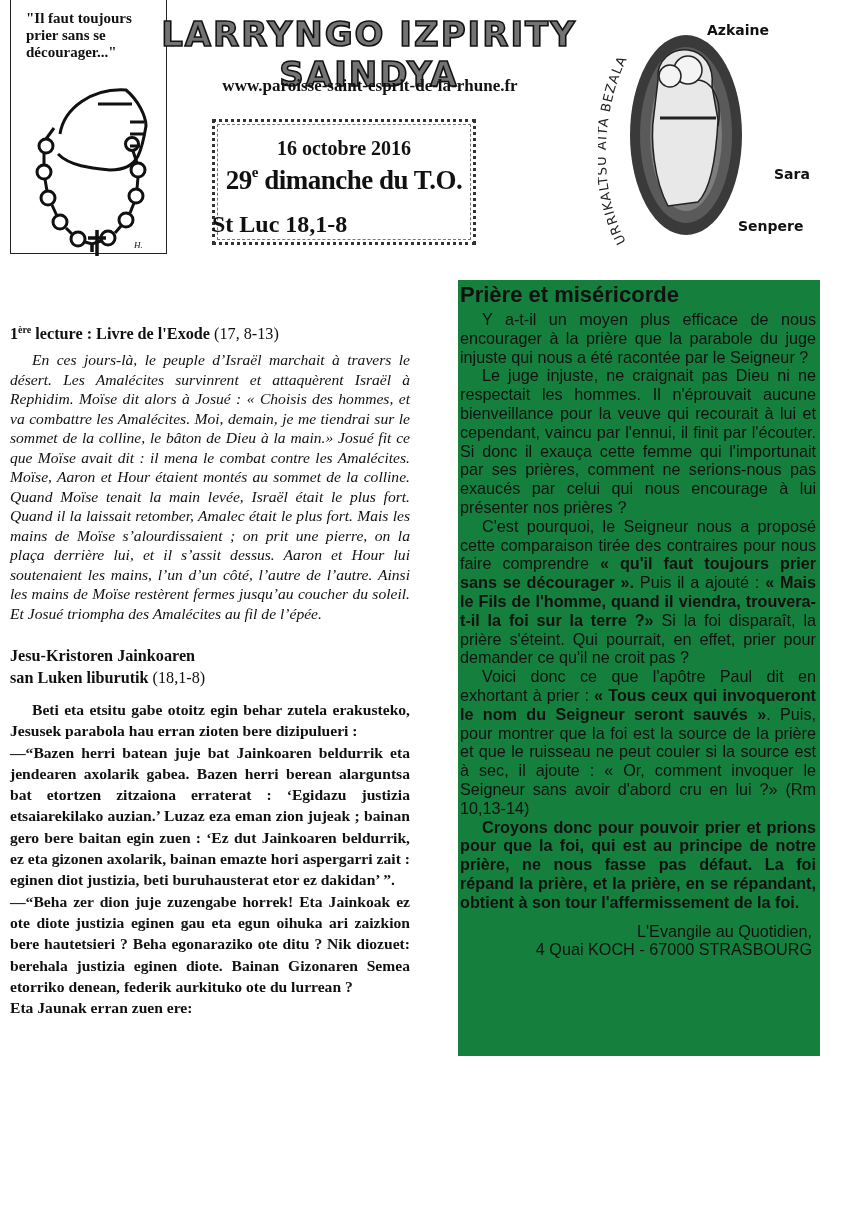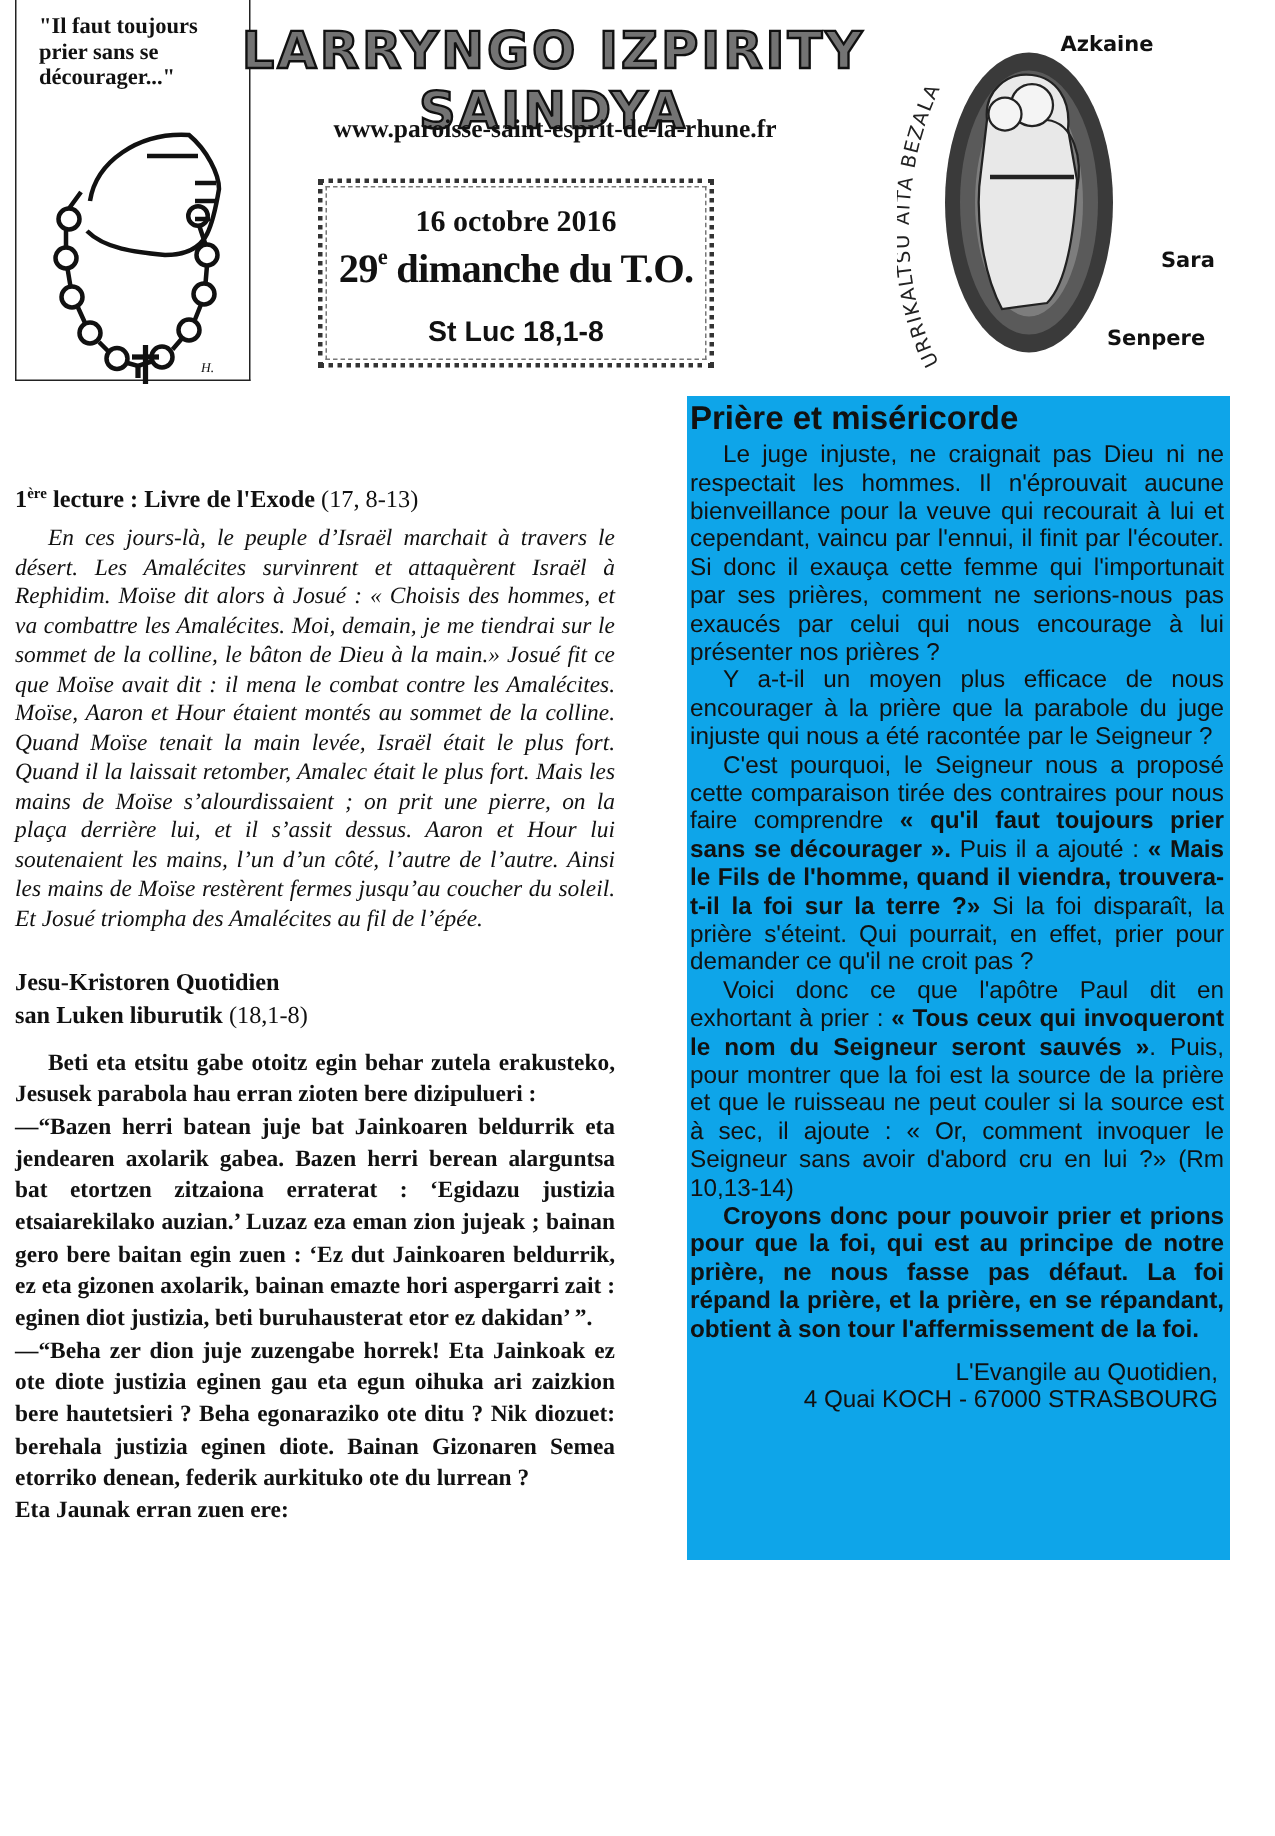--- a/index.html
+++ b/index.html
@@ -30,22 +30,22 @@
   .date-box {
     left: 212px; top: 119px; width: 264px; height: 126px;
     border: 3px dotted #333; box-sizing: border-box;
     outline: 1px dashed #777; outline-offset: -6px;
   }
   .date-line1 { left: 212px; top: 137px; width: 264px; text-align: center;
     font-family: "Liberation Serif", serif; font-weight: bold; font-size: 20px; }
   .date-line2 { left: 212px; top: 164px; width: 264px; text-align: center;
     font-family: "Liberation Serif", serif; font-weight: bold; font-size: 27px; letter-spacing: -0.5px; }
   .date-line2 sup { font-size: 15px; vertical-align: 12px; }
-  .date-line3 { left: 212px; top: 211px; width: 264px; text-align: center;
-    font-family: Liberation Sans, sans-serif; font-weight: bold; font-size: 19px; }
+  .date-line3 { left: 212px; top: 211px; width: 264px; text-align: left;
+    font-family: Liberation Serif, serif; font-weight: bold; font-size: 24px; }
 
   .jubilee { left: 598px; top: 10px; width: 150px; height: 240px; }
   .parish { font-family: "DejaVu Sans", sans-serif; font-weight: bold; font-size: 14px; color: #111; }
   .parish-1 { left: 707px; top: 22px; }
   .parish-2 { left: 774px; top: 118px; margin-top: 48px; }
   .parish-3 { left: 738px; top: 218px; }
 
   
   .left-col { left: 10px; top: 276px; width: 400px; margin-top: 44px; }
   .reading-heading { font-family: "Liberation Serif", serif; font-size: 16.2px; line-height: 20px; margin: 0 0 6px 0; }
@@ -58,21 +58,21 @@
   .gospel-heading { font-family: "Liberation Serif", serif; font-size: 16.2px; line-height: 21.5px; margin: 23px 0 10px 0; }
   .gospel-heading b { font-weight: bold; }
   .gospel-p {
     font-family: "Liberation Serif", serif; font-weight: bold; font-size: 15.6px; line-height: 21.3px;
     text-align: justify; margin: 0;
   }
   .gospel-p.indent { text-indent: 22px; }
 
   
   .right-col {
-    left: 458px; top: 264px; width: 362px; height: 776px; background: #0ea5e9;
+    left: 458px; top: 280px; width: 362px; height: 776px; background: #15803d;
     box-sizing: border-box; padding: 0 4px 0 2px;
   }
   .article-title {
     font-family: "Liberation Sans", sans-serif; font-weight: bold; font-size: 22px; line-height: 26px;
     margin: 0 0 2px 0; padding-top: 2px; color: #111;
   }
   .article-p {
     font-family: "Liberation Sans", sans-serif; font-size: 16.2px; line-height: 18.8px; text-align: justify;
     text-indent: 22px; margin: 0; color: #111;
   }
@@ -151,33 +151,33 @@
 
 <div class="abs parish parish-1">Azkaine</div>
 <div class="abs parish parish-2">Sara</div>
 <div class="abs parish parish-3">Senpere</div>
 
 <div class="abs left-col">
   <div class="reading-heading"><b><span>1</span><sup>ère</sup><span> lecture : Livre de l'Exode</span></b><span> (17, 8-13)</span></div>
   <p class="reading-body">En ces jours-là, le peuple d’Israël marchait à travers le désert. Les Amalécites survinrent et attaquèrent Israël à Rephidim. Moïse dit alors à Josué : « Choisis des hommes, et va combattre les Amalécites. Moi, demain, je me tiendrai sur le sommet de la colline, le bâton de Dieu à la main.» Josué fit ce que Moïse avait dit : il mena le combat contre les Amalécites. Moïse, Aaron et Hour étaient montés au sommet de la colline. Quand Moïse tenait la main levée, Israël était le plus fort. Quand il la laissait retomber, Amalec était le plus fort. Mais les mains de Moïse s’alourdissaient ; on prit une pierre, on la plaça derrière lui, et il s’assit dessus. Aaron et Hour lui soutenaient les mains, l’un d’un côté, l’autre de l’autre. Ainsi les mains de Moïse restèrent fermes jusqu’au coucher du soleil. Et Josué triompha des Amalécites au fil de l’épée.</p>
 
   <div class="gospel-heading">
-    <b>Jesu-Kristoren Quotidien</b><br>
+    <b>Jesu-Kristoren Jainkoaren</b><br>
     <b>san Luken liburutik</b><span> (18,1-8)</span>
   </div>
   <p class="gospel-p indent">Beti eta etsitu gabe otoitz egin behar zutela erakusteko, Jesusek parabola hau erran zioten bere dizipulueri :</p>
   <p class="gospel-p">—“Bazen herri batean juje bat Jainkoaren beldurrik eta jendearen axolarik gabea. Bazen herri berean alarguntsa bat etortzen zitzaiona erraterat : ‘Egidazu justizia etsaiarekilako auzian.’ Luzaz eza eman zion jujeak ; bainan gero bere baitan egin zuen : ‘Ez dut Jainkoaren beldurrik, ez eta gizonen axolarik, bainan emazte hori aspergarri zait : eginen diot justizia, beti buruhausterat etor ez dakidan’ ”.</p>
   <p class="gospel-p">—“Beha zer dion juje zuzengabe horrek! Eta Jainkoak ez ote diote justizia eginen gau eta egun oihuka ari zaizkion bere hautetsieri ? Beha egonaraziko ote ditu ? Nik diozuet: berehala justizia eginen diote. Bainan Gizonaren Semea etorriko denean, federik aurkituko ote du lurrean ?</p>
   <p class="gospel-p">Eta Jaunak erran zuen ere:</p>
 </div>
 
 <div class="abs right-col">
   <div class="article-title">Prière et miséricorde</div>
+  <p class="article-p">Y a-t-il un moyen plus efficace de nous encourager à la prière que la parabole du juge injuste qui nous a été racontée par le Seigneur ?</p>
   <p class="article-p">Le juge injuste, ne craignait pas Dieu ni ne respectait les hommes. Il n'éprouvait aucune bienveillance pour la veuve qui recourait à lui et cependant, vaincu par l'ennui, il finit par l'écouter. Si donc il exauça cette femme qui l'importunait par ses prières, comment ne serions-nous pas exaucés par celui qui nous encourage à lui présenter nos prières ?</p>
-  <p class="article-p">Y a-t-il un moyen plus efficace de nous encourager à la prière que la parabole du juge injuste qui nous a été racontée par le Seigneur ?</p>
   <p class="article-p"><span>C'est pourquoi, le Seigneur nous a proposé cette comparaison tirée des contraires pour nous faire comprendre </span><b>« qu'il faut toujours prier sans se décourager ».</b><span> Puis il a ajouté : </span><b>« Mais le Fils de l'homme, quand il viendra, trouvera-t-il la foi sur la terre ?»</b><span> Si la foi disparaît, la prière s'éteint. Qui pourrait, en effet, prier pour demander ce qu'il ne croit pas ?</span></p>
   <p class="article-p"><span>Voici donc ce que l'apôtre Paul dit en exhortant à prier : </span><b>« Tous ceux qui invoqueront le nom du Seigneur seront sauvés »</b><span>. Puis, pour montrer que la foi est la source de la prière et que le ruisseau ne peut couler si la source est à sec, il ajoute : « Or, comment invoquer le Seigneur sans avoir d'abord cru en lui ?» (Rm 10,13-14)</span></p>
   <p class="article-p strong">Croyons donc pour pouvoir prier et prions pour que la foi, qui est au principe de notre prière, ne nous fasse pas défaut. La foi répand la prière, et la prière, en se répandant, obtient à son tour l'affermissement de la foi.</p>
   <div class="article-source">
     <span>L'Evangile au Quotidien,</span><br>
     <span>4 Quai KOCH - 67000 STRASBOURG</span>
   </div>
 </div>
 
 </body></html>

